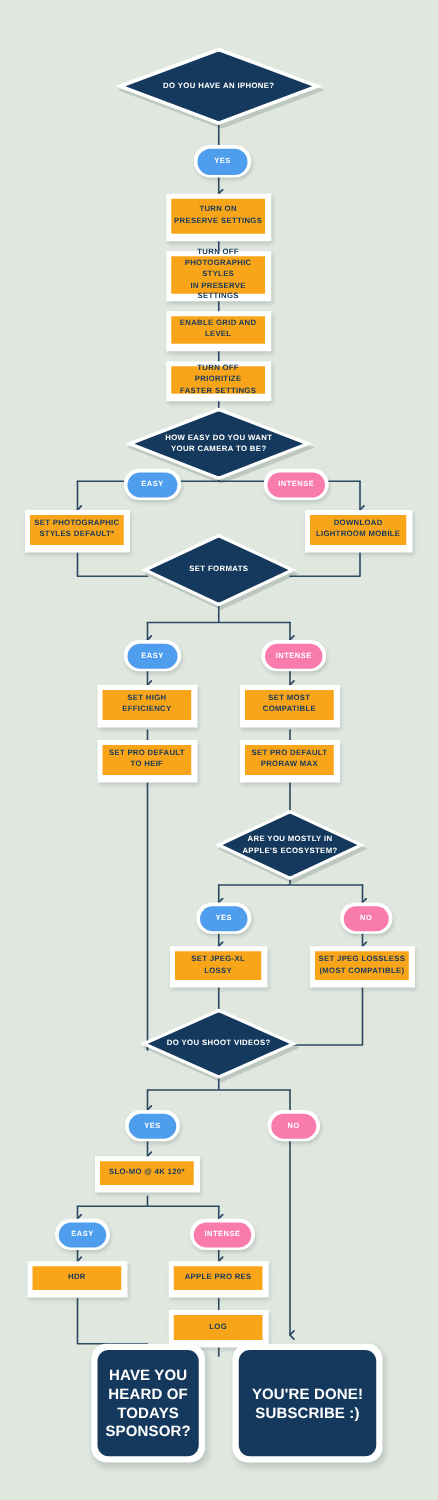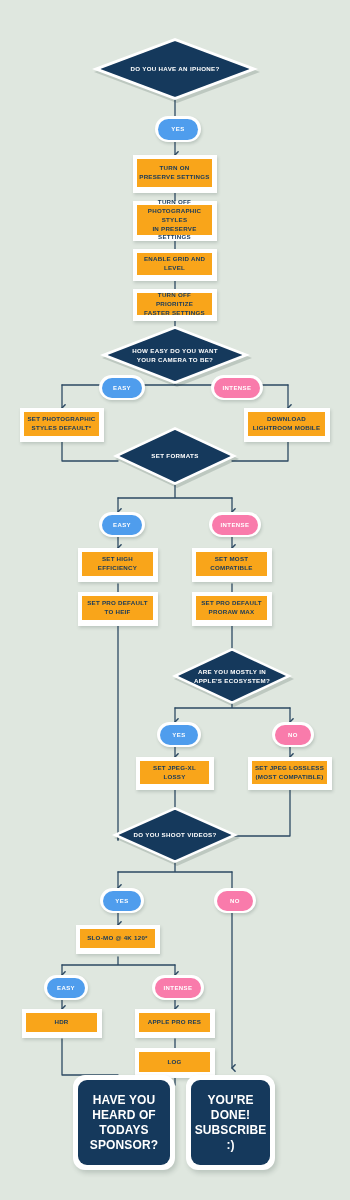--- a/index.html
+++ b/index.html
@@ -351,20 +351,20 @@
   <div class="node box-action" style="left:22px; top:1009px; width:80px; height:29px;">
     <div class="fill">HDR</div>
   </div>
   <div class="node box-action" style="left:135px; top:1009px; width:80px; height:29px;">
     <div class="fill">APPLE PRO RES</div>
   </div>
   <div class="node box-action" style="left:135px; top:1048px; width:80px; height:30px;">
     <div class="fill">LOG</div>
   </div>
 
-  <div class="terminal" style="left:73px; top:1075px; width:102px; height:95px;">
+  <div class="terminal" style="left:73px; top:1075px; width:91px; height:95px;">
     <div class="fill">HAVE YOU<br>HEARD OF<br>TODAYS<br>SPONSOR?</div>
   </div>
-  <div class="terminal" style="left:186px; top:1075px; width:89px; height:95px;">
+  <div class="terminal" style="left:186px; top:1075px; width:120px; height:95px;">
     <div class="fill">YOU'RE DONE!<br>SUBSCRIBE :)</div>
   </div>
 
 </div>
 
 </body></html>

